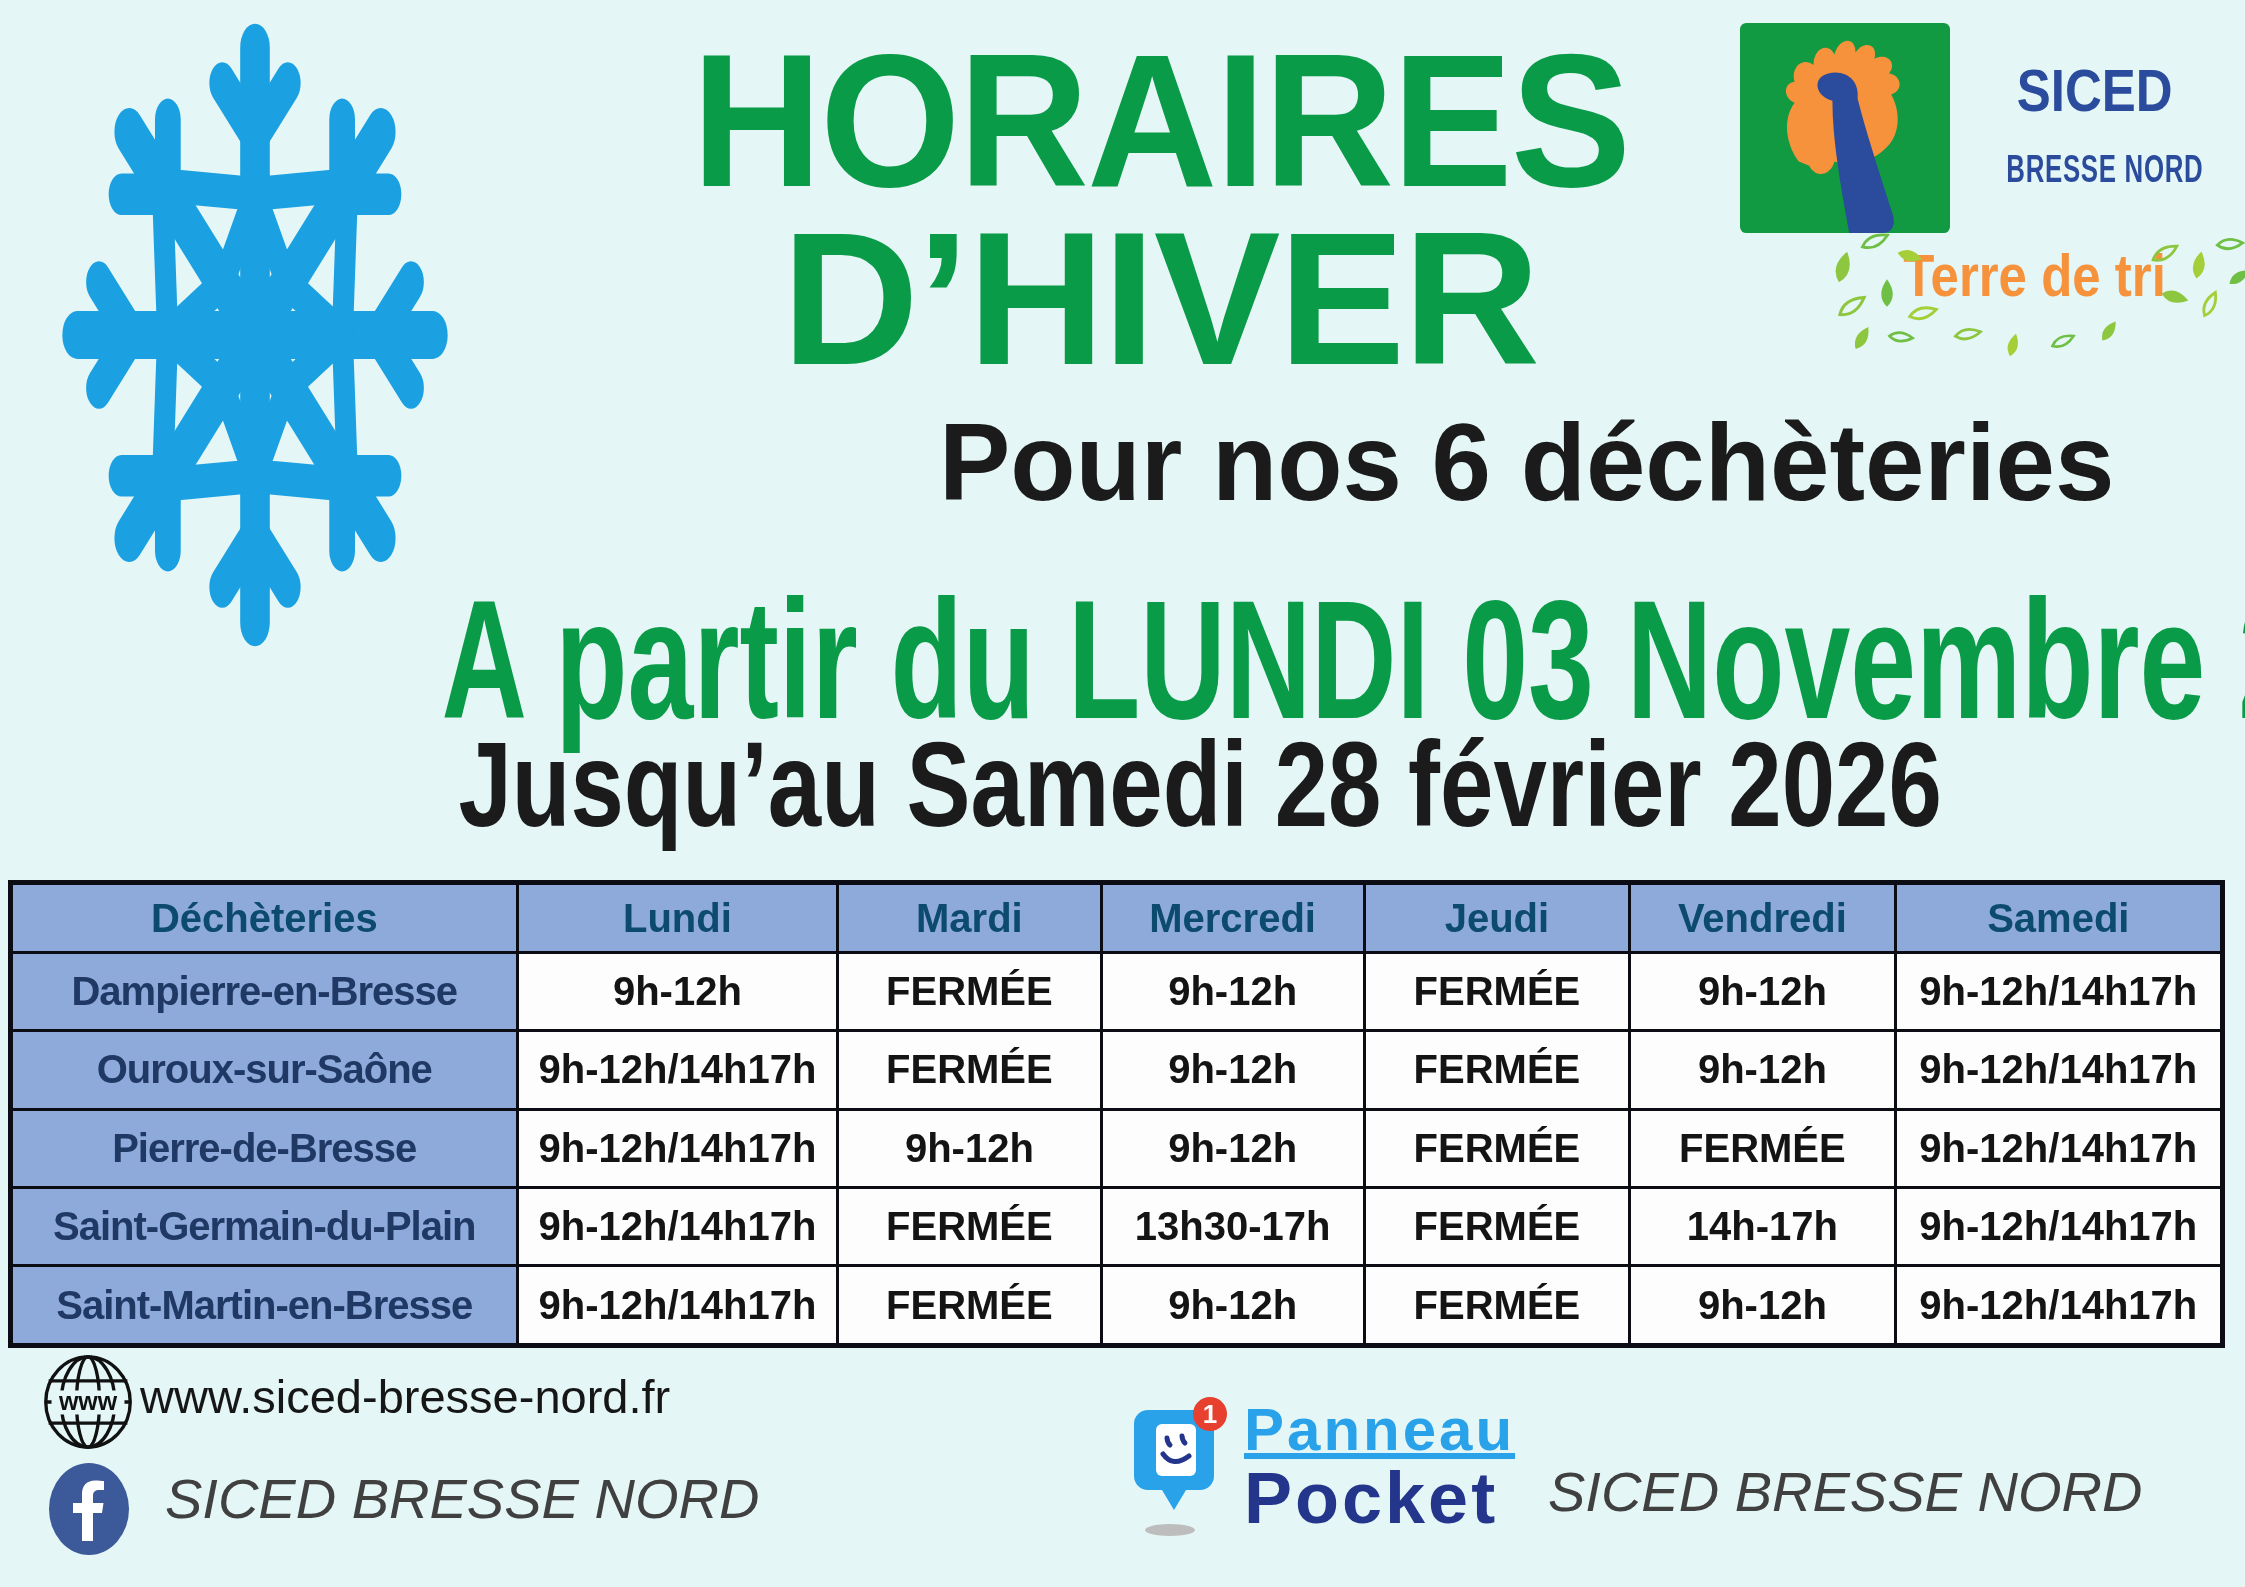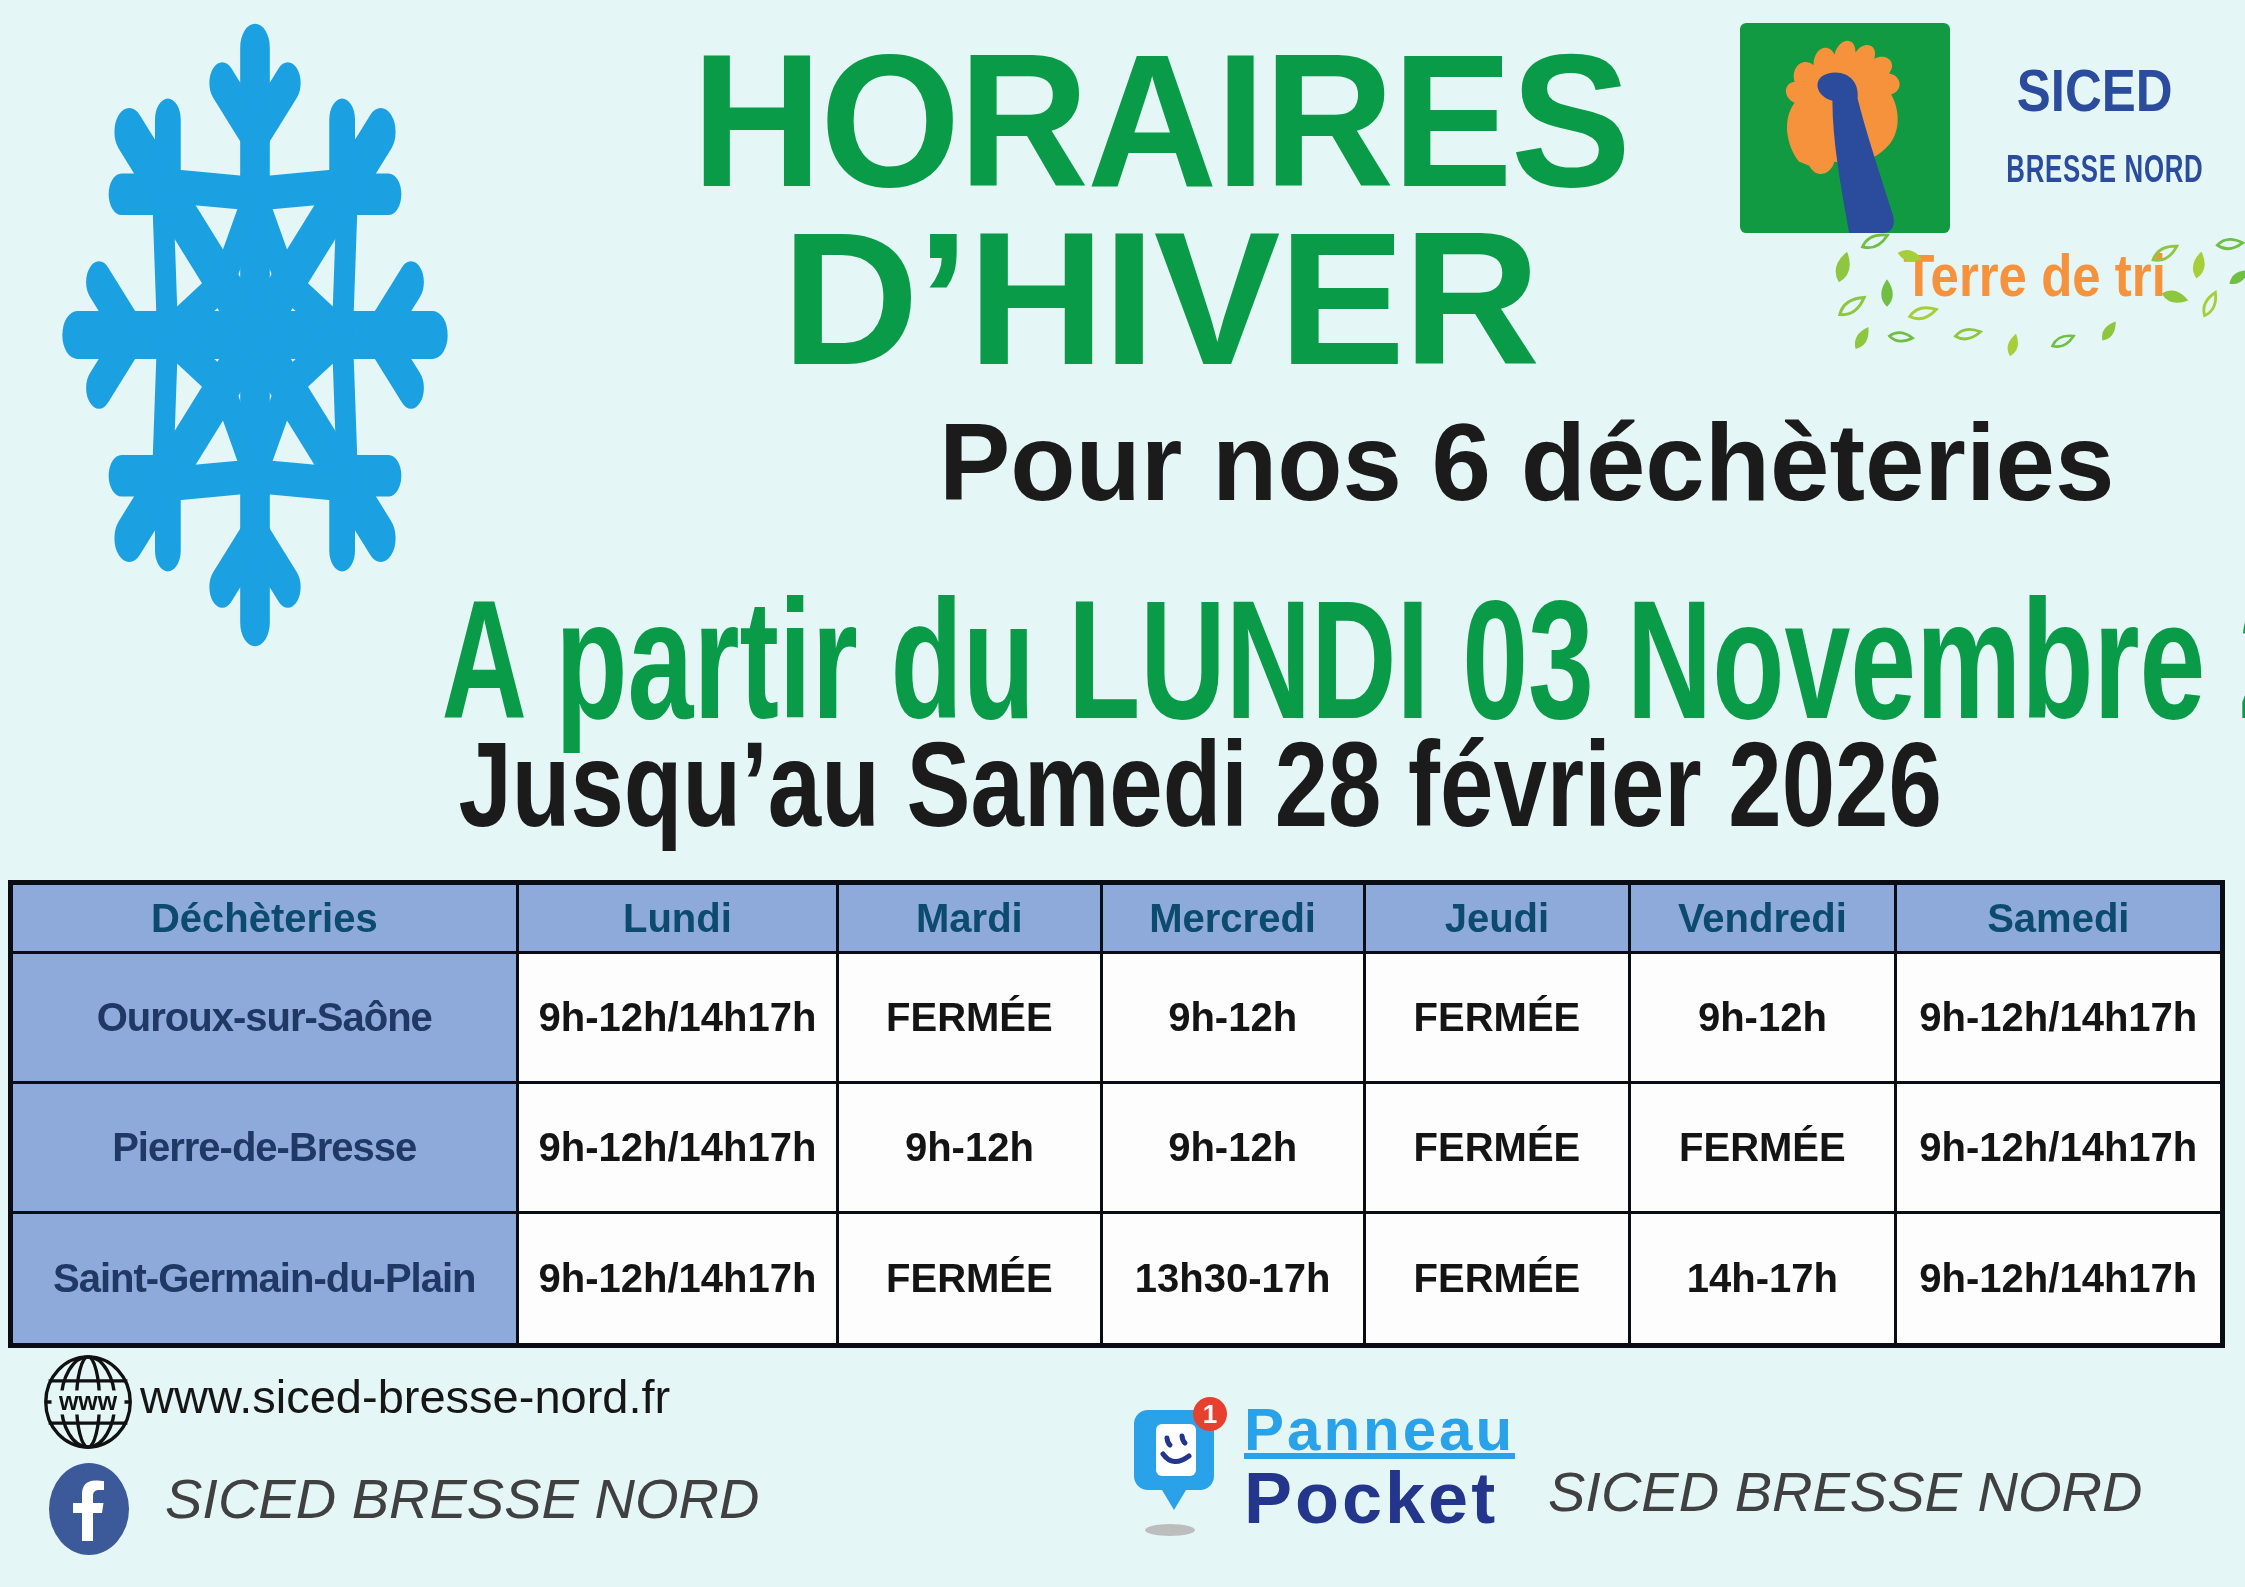--- a/index.html
+++ b/index.html
@@ -176,20 +176,29 @@
       <tr>
     <th>Déchèteries</th>
     <th>Lundi</th>
     <th>Mardi</th>
     <th>Mercredi</th>
     <th>Jeudi</th>
     <th>Vendredi</th>
     <th>Samedi</th>
   </tr>
   <tr>
+    <td class="name-cell">Dampierre-en-Bresse</td>
+    <td class="hours-cell">9h-12h</td>
+    <td class="hours-cell">FERMÉE</td>
+    <td class="hours-cell">9h-12h</td>
+    <td class="hours-cell">FERMÉE</td>
+    <td class="hours-cell">9h-12h</td>
+    <td class="hours-cell">9h-12h/14h17h</td>
+  </tr>
+  <tr>
     <td class="name-cell">Ouroux-sur-Saône</td>
     <td class="hours-cell">9h-12h/14h17h</td>
     <td class="hours-cell">FERMÉE</td>
     <td class="hours-cell">9h-12h</td>
     <td class="hours-cell">FERMÉE</td>
     <td class="hours-cell">9h-12h</td>
     <td class="hours-cell">9h-12h/14h17h</td>
   </tr>
   <tr>
     <td class="name-cell">Pierre-de-Bresse</td>
@@ -200,20 +209,29 @@
     <td class="hours-cell">FERMÉE</td>
     <td class="hours-cell">9h-12h/14h17h</td>
   </tr>
   <tr>
     <td class="name-cell">Saint-Germain-du-Plain</td>
     <td class="hours-cell">9h-12h/14h17h</td>
     <td class="hours-cell">FERMÉE</td>
     <td class="hours-cell">13h30-17h</td>
     <td class="hours-cell">FERMÉE</td>
     <td class="hours-cell">14h-17h</td>
+    <td class="hours-cell">9h-12h/14h17h</td>
+  </tr>
+  <tr>
+    <td class="name-cell">Saint-Martin-en-Bresse</td>
+    <td class="hours-cell">9h-12h/14h17h</td>
+    <td class="hours-cell">FERMÉE</td>
+    <td class="hours-cell">9h-12h</td>
+    <td class="hours-cell">FERMÉE</td>
+    <td class="hours-cell">9h-12h</td>
     <td class="hours-cell">9h-12h/14h17h</td>
   </tr>
 </tbody>
   </table>
 
 <svg class="abs" style="left:38px;top:1354px;" width="100" height="96" viewBox="0 0 100 100" aria-hidden="true">
   <g stroke="#111" stroke-width="3.5" fill="none">
     <ellipse cx="50" cy="50" rx="44" ry="47"></ellipse>
     <ellipse cx="50" cy="50" rx="28" ry="47"></ellipse>
     <ellipse cx="50" cy="50" rx="12" ry="47"></ellipse>

